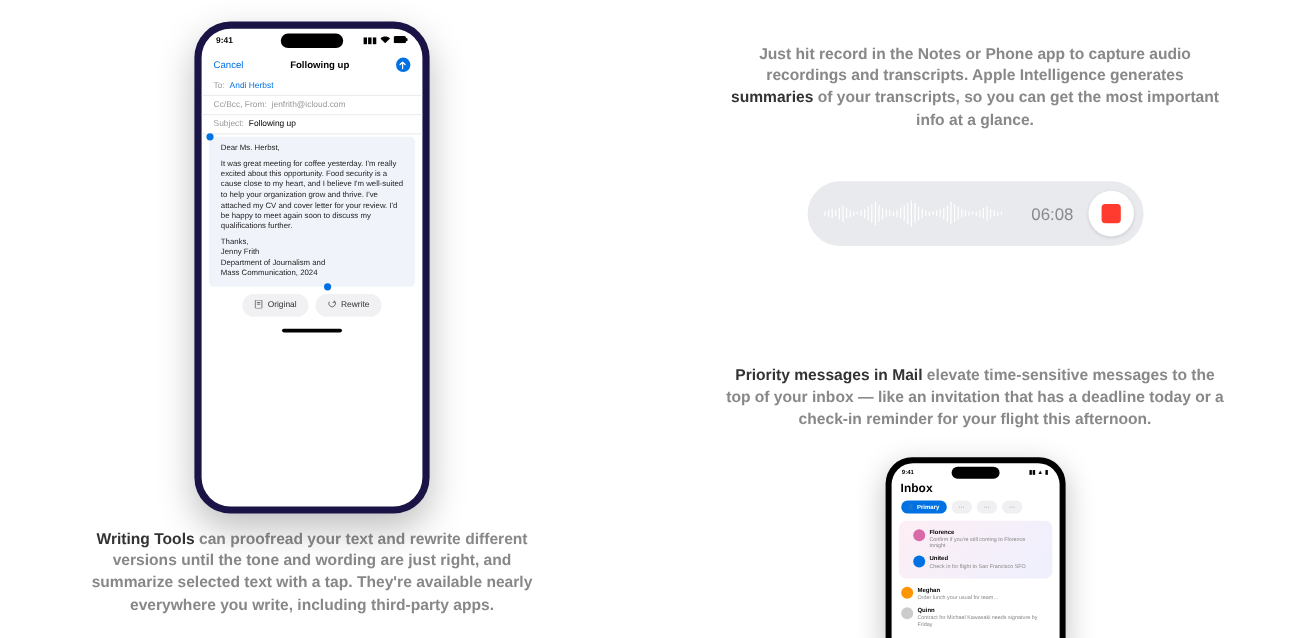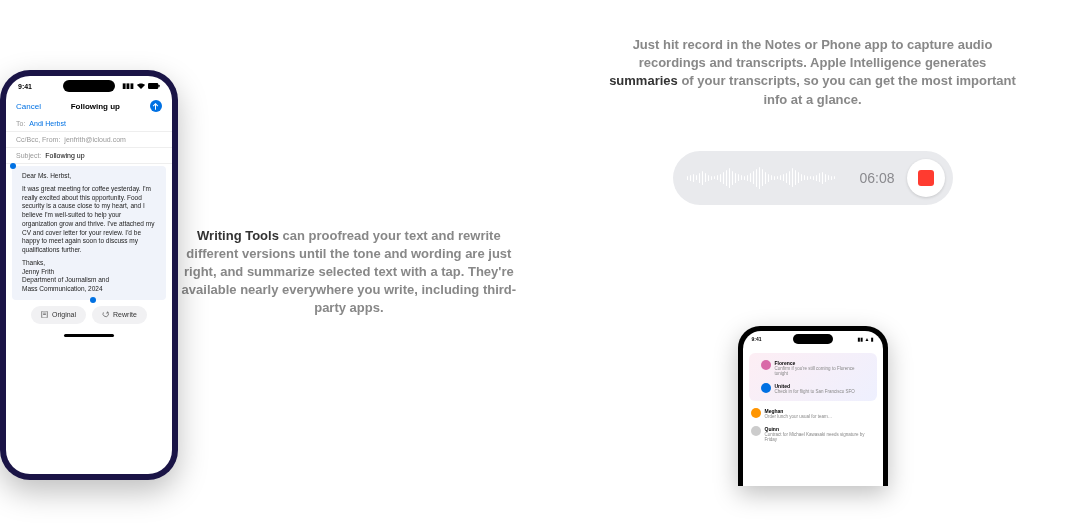--- a/index.html
+++ b/index.html
@@ -9,21 +9,21 @@
     height: 532px;
     background: #fff;
     overflow: hidden;
     position: relative;
   }
   .left-panel {
     position: absolute;
     left: 0; top: 0;
     width: 520px; height: 532px;
     display: flex;
-    flex-direction: row;
+    flex-direction: column;
     align-items: center;
   }
   .right-col {
     position: absolute;
     left: 545px; top: 0;
     width: 535px; height: 532px;
   }
   .card {
     background: #fff;
   }
@@ -348,26 +348,41 @@
           <span style="height: 3px;"></span>
         </div>
       <div class="rec-time">06:08</div>
       <div class="rec-btn">
         <div class="rec-sq"></div>
       </div>
     </div>
   </div>
 
   <div class="right-mid card">
+    <div class="caption">
+      <span class="bold-dark">Priority messages in Mail</span><span> elevate time-sensitive messages to the top of your inbox — like an invitation that has a deadline today or a check-in reminder for your flight this afternoon.</span>
+    </div>
     <div class="phone2">
       <div class="notch2"></div>
       <div class="phone2-screen">
         <div class="p2-status">
           <span>9:41</span>
           <span>▮▮ ▲ ▮</span>
+        </div>
+        <div class="p2-head">
+          <div class="p2-title">Inbox</div>
+          <div class="p2-tabs">
+            <span class="p2-tab active">
+              <span>👤</span>
+              <span>Primary</span>
+            </span>
+            <span class="p2-tab">⋯</span>
+            <span class="p2-tab">⋯</span>
+            <span class="p2-tab">⋯</span>
+          </div>
         </div>
         <div class="p2-list">
           <div class="p2-priority">
             <div class="p2-row">
               <div class="p2-avatar pink"></div>
               <div class="p2-text">
                 <div class="name">Florence</div>
                 <div class="sub">Confirm if you're still coming to Florence tonight</div>
               </div>
             </div>

